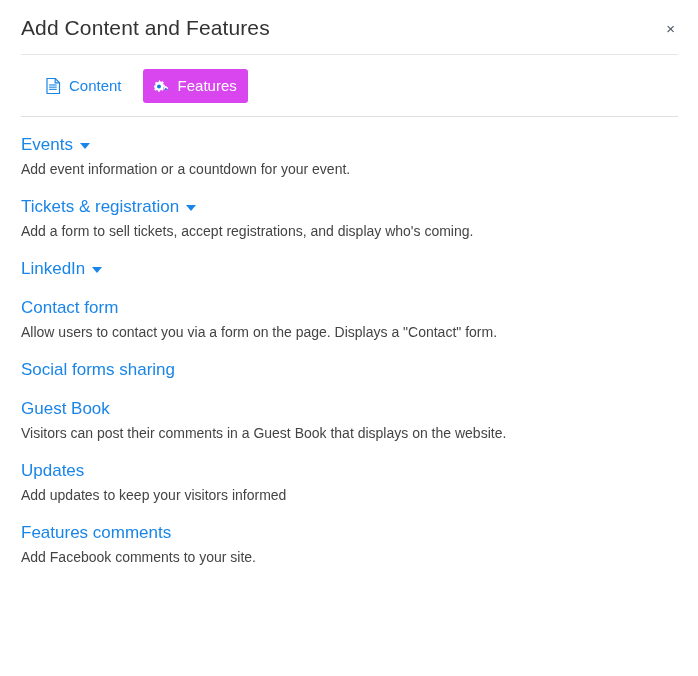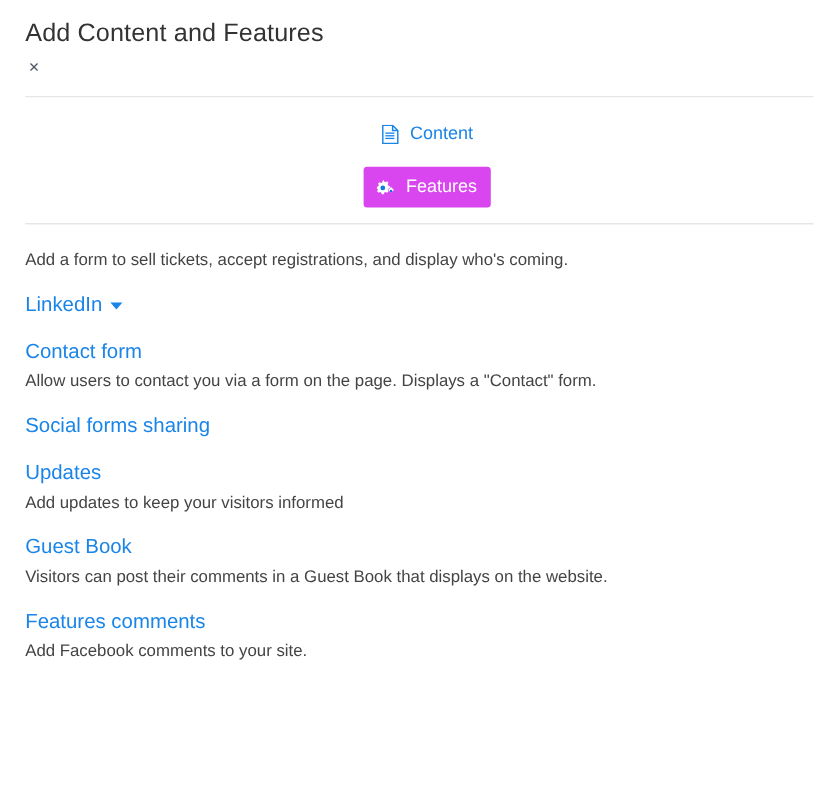--- a/index.html
+++ b/index.html
@@ -23,21 +23,20 @@
     position: relative;
   }
 
   
   .dialog-header {
     position: relative;
     padding: 14px 20px 12px 21px;
     display: flex;
     align-items: flex-start;
     justify-content: space-between;
-    flex-direction: column;
   }
   .dialog-title {
     font-size: 21px;
     font-weight: 400;
     color: #333333;
     line-height: 28px;
     letter-spacing: 0.1px;
     white-space: nowrap;
   }
   .close-button {
@@ -56,21 +55,20 @@
     background: #e6e6e6;
     margin: 0 20px 0 21px;
   }
 
   
   .tab-bar {
     padding: 14px 20px 13px 34px;
     display: flex;
     align-items: center;
     gap: 10px;
-    flex-direction: column;
   }
   .tab {
     display: inline-flex;
     align-items: center;
     gap: 8px;
     font-size: 15px;
     line-height: 18px;
     border: 0;
     border-radius: 3px;
     background: transparent;
@@ -178,22 +176,33 @@
         </svg>
       </span>
       <span>Features</span>
     </button>
 
   </div>
   <div class="tabs-rule"></div>
 
   <div class="feature-list">
 
-
-    <div class="feature-item">
+    <div class="feature-item">
+      <a class="feature-link">
+        <span>Events</span>
+        <span class="caret"></span>
+      </a>
+      <p class="feature-desc">Add event information or a countdown for your event.</p>
+    </div>
+
+    <div class="feature-item">
+      <a class="feature-link">
+        <span>Tickets &amp; registration</span>
+        <span class="caret"></span>
+      </a>
       <p class="feature-desc">Add a form to sell tickets, accept registrations, and display who's coming.</p>
     </div>
 
     <div class="feature-item">
       <a class="feature-link">
         <span>LinkedIn</span>
         <span class="caret"></span>
       </a>
     </div>
 
@@ -206,30 +215,30 @@
     </div>
 
     <div class="feature-item">
       <a class="feature-link">
         <span>Social forms sharing</span>
       </a>
     </div>
 
     <div class="feature-item">
       <a class="feature-link">
+        <span>Guest Book</span>
+      </a>
+      <p class="feature-desc">Visitors can post their comments in a Guest Book that displays on the website.</p>
+    </div>
+
+    <div class="feature-item">
+      <a class="feature-link">
         <span>Updates</span>
       </a>
       <p class="feature-desc">Add updates to keep your visitors informed</p>
-    </div>
-
-    <div class="feature-item">
-      <a class="feature-link">
-        <span>Guest Book</span>
-      </a>
-      <p class="feature-desc">Visitors can post their comments in a Guest Book that displays on the website.</p>
     </div>
 
     <div class="feature-item">
       <a class="feature-link">
         <span>Features comments</span>
       </a>
       <p class="feature-desc">Add Facebook comments to your site.</p>
     </div>
 
   </div>

